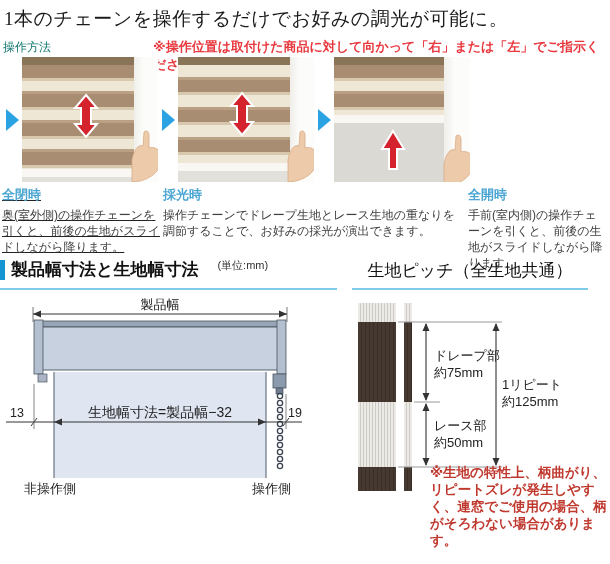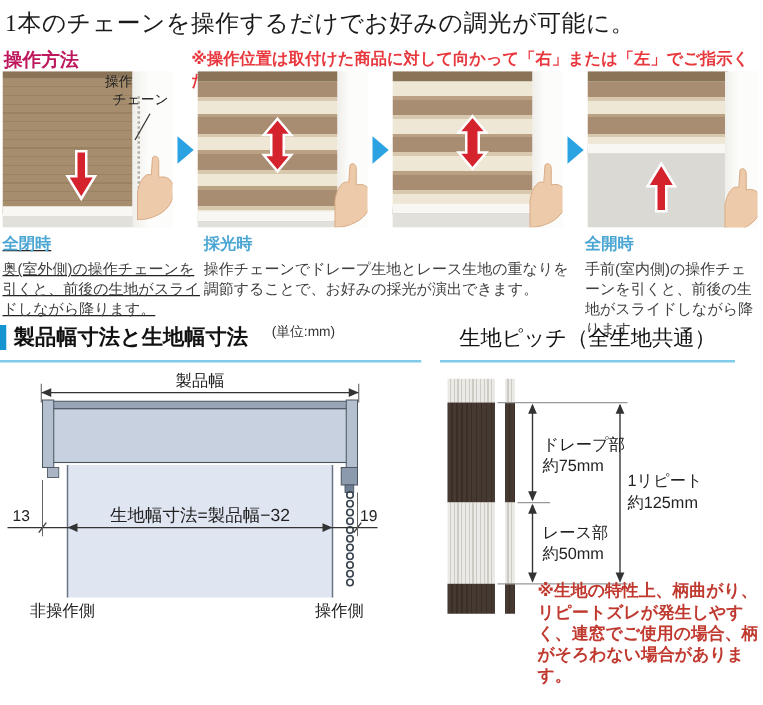--- a/index.html
+++ b/index.html
@@ -2,21 +2,21 @@
 <html><head>
 <meta charset="utf-8">
 <style>
   html,body{margin:0;padding:0;background:#fff;}
   #page{position:relative;width:610px;height:564px;background:#fff;overflow:hidden;
         font-family:"Liberation Sans","DejaVu Sans",sans-serif;color:#222;}
   .serif{font-family:"Liberation Serif","DejaVu Serif",serif;}
 
   
   #main-title{position:absolute;left:4px;top:6px;font-size:19px;font-weight:normal;color:#1a1a1a;letter-spacing:0.5px;}
-  #ops-label{position:absolute;left:3px;top:39px;font-size:15px;font-weight:bold;color:#be185d;}
+  #ops-label{position:absolute;left:3px;top:39px;font-size:12px;font-weight:normal;color:#0f766e;}
   #ops-note{position:absolute;left:153px;top:38px;font-size:13px;font-weight:bold;color:#e8383e;}
 
   
   #panels{position:absolute;left:2px;top:57px;width:606px;height:125px;display:flex;align-items:center;}
   .panel{position:relative;width:136px;height:125px;background:#fbfaf8;overflow:hidden;flex:0 0 auto;}
   .step-arrow{width:20px;height:125px;display:flex;align-items:center;justify-content:center;flex:0 0 auto;}
   .step-arrow .tri{width:0;height:0;border-left:13px solid #2ba3e3;border-top:11px solid transparent;border-bottom:11px solid transparent;}
 
   .blind-closed{position:absolute;left:0;top:0;width:104px;height:108px;
       background:repeating-linear-gradient(180deg,#a68d6d 0 6px,#9a8162 6px 7px);
@@ -70,40 +70,20 @@
 <body>
 
 <div id="page">
 
   <div id="main-title" class="serif">1本のチェーンを操作するだけでお好みの調光が可能に。</div>
   <div id="ops-label">操作方法</div>
   <div id="ops-note">※操作位置は取付けた商品に対して向かって「右」または「左」でご指示ください。</div>
 
   <div id="panels">
 
-    <div class="panel">
-      <div class="blind-closed"></div>
-      <div class="sill" style="top:108px;width:110px;height:8px;"></div>
-      <div class="below-area" style="top:116px;width:110px;height:9px;"></div>
-      <div class="wall"></div>
-      <div class="chain-line" style="left:108px;top:20px;height:90px;"></div>
-      <div id="chain-label">
-        <span class="l1">操作</span>
-        <span class="l2">チェーン</span>
-      </div>
-      <svg class="pointer-line" style="left:98px;top:32px;" viewBox="0 0 24 24">
-        <line x1="20" y1="2" x2="8" y2="23" stroke="#333" stroke-width="1"></line>
-      </svg>
-      <svg class="red-arrow" style="left:50px;top:62px;" width="26" height="42" viewBox="0 0 26 42">
-        <path d="M9 2 h8 v20 h7 L13 40 L2 22 h7 Z" fill="#d5232e" stroke="#fff" stroke-width="2"></path>
-      </svg>
-      <svg class="hand" style="right:-6px;bottom:6px;" width="36" height="52" viewBox="0 0 36 52">
-        <path d="M14 2 C16 0 19 1 19 5 L19 18 C25 16 32 20 31 30 C30 41 22 48 10 51 L2 52 L2 30 C4 20 8 14 13 16 Z" fill="#eccaaa" stroke="#d9ab86" stroke-width="0.8"></path>
-      </svg>
-    </div>
 
     <div class="step-arrow">
         <div class="tri"></div>
       </div>
 
     <div class="panel">
       <div class="blind-striped" style="height:112px;"></div>
       <div class="sill" style="top:112px;width:116px;height:8px;"></div>
       <div class="below-area" style="top:120px;width:116px;height:5px;"></div>
       <div class="wall" style="width:24px;"></div>

